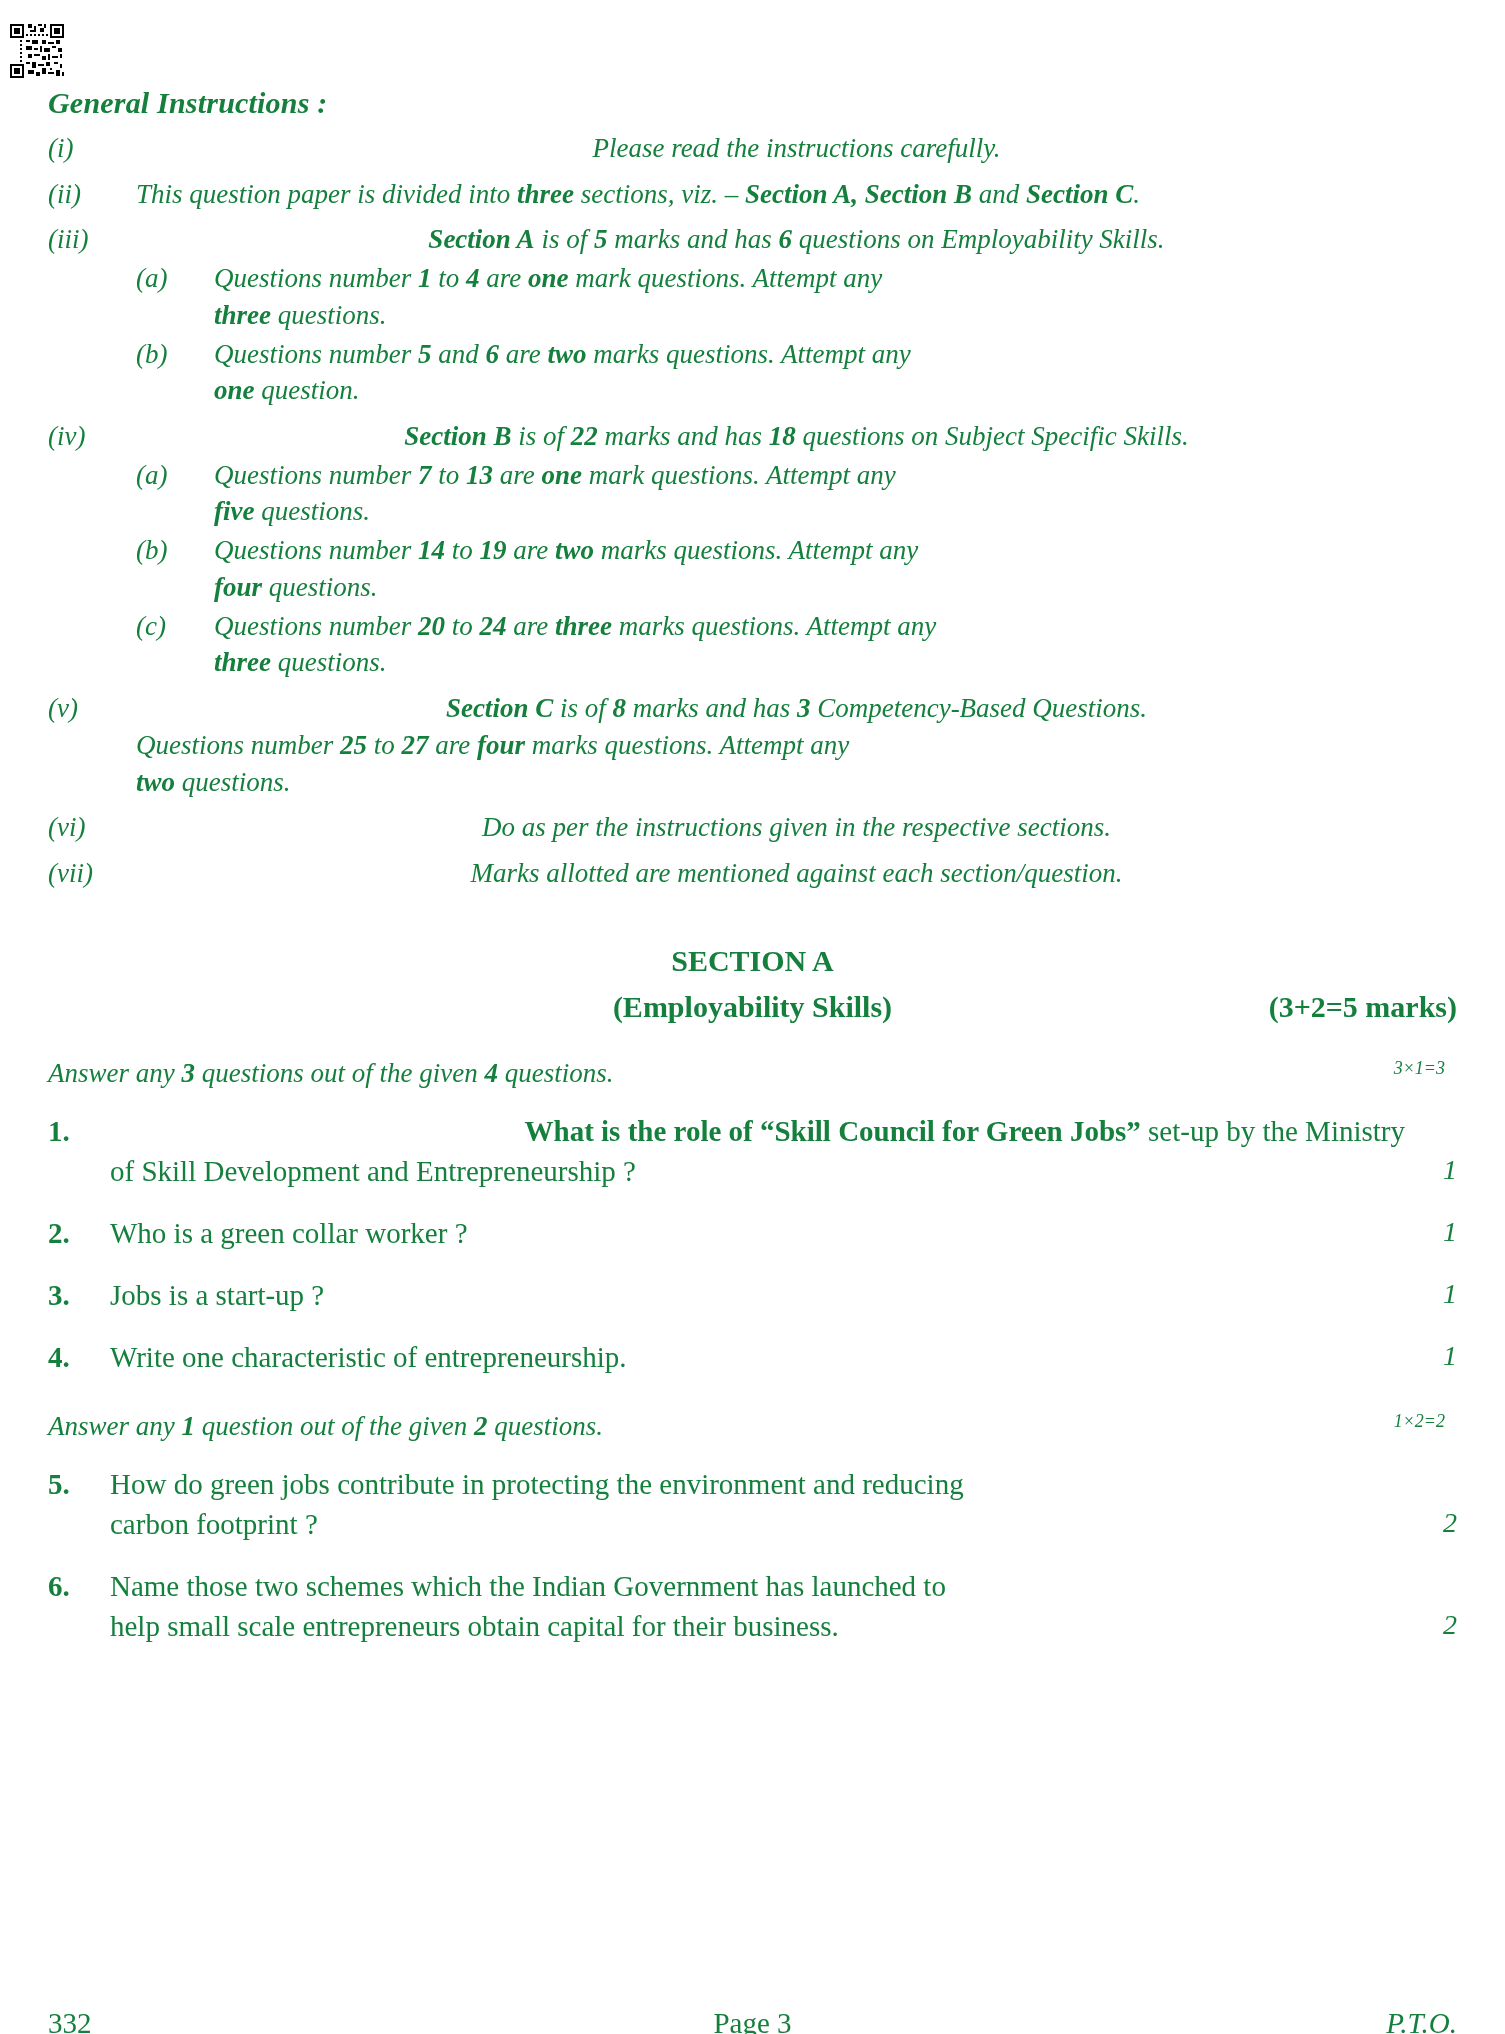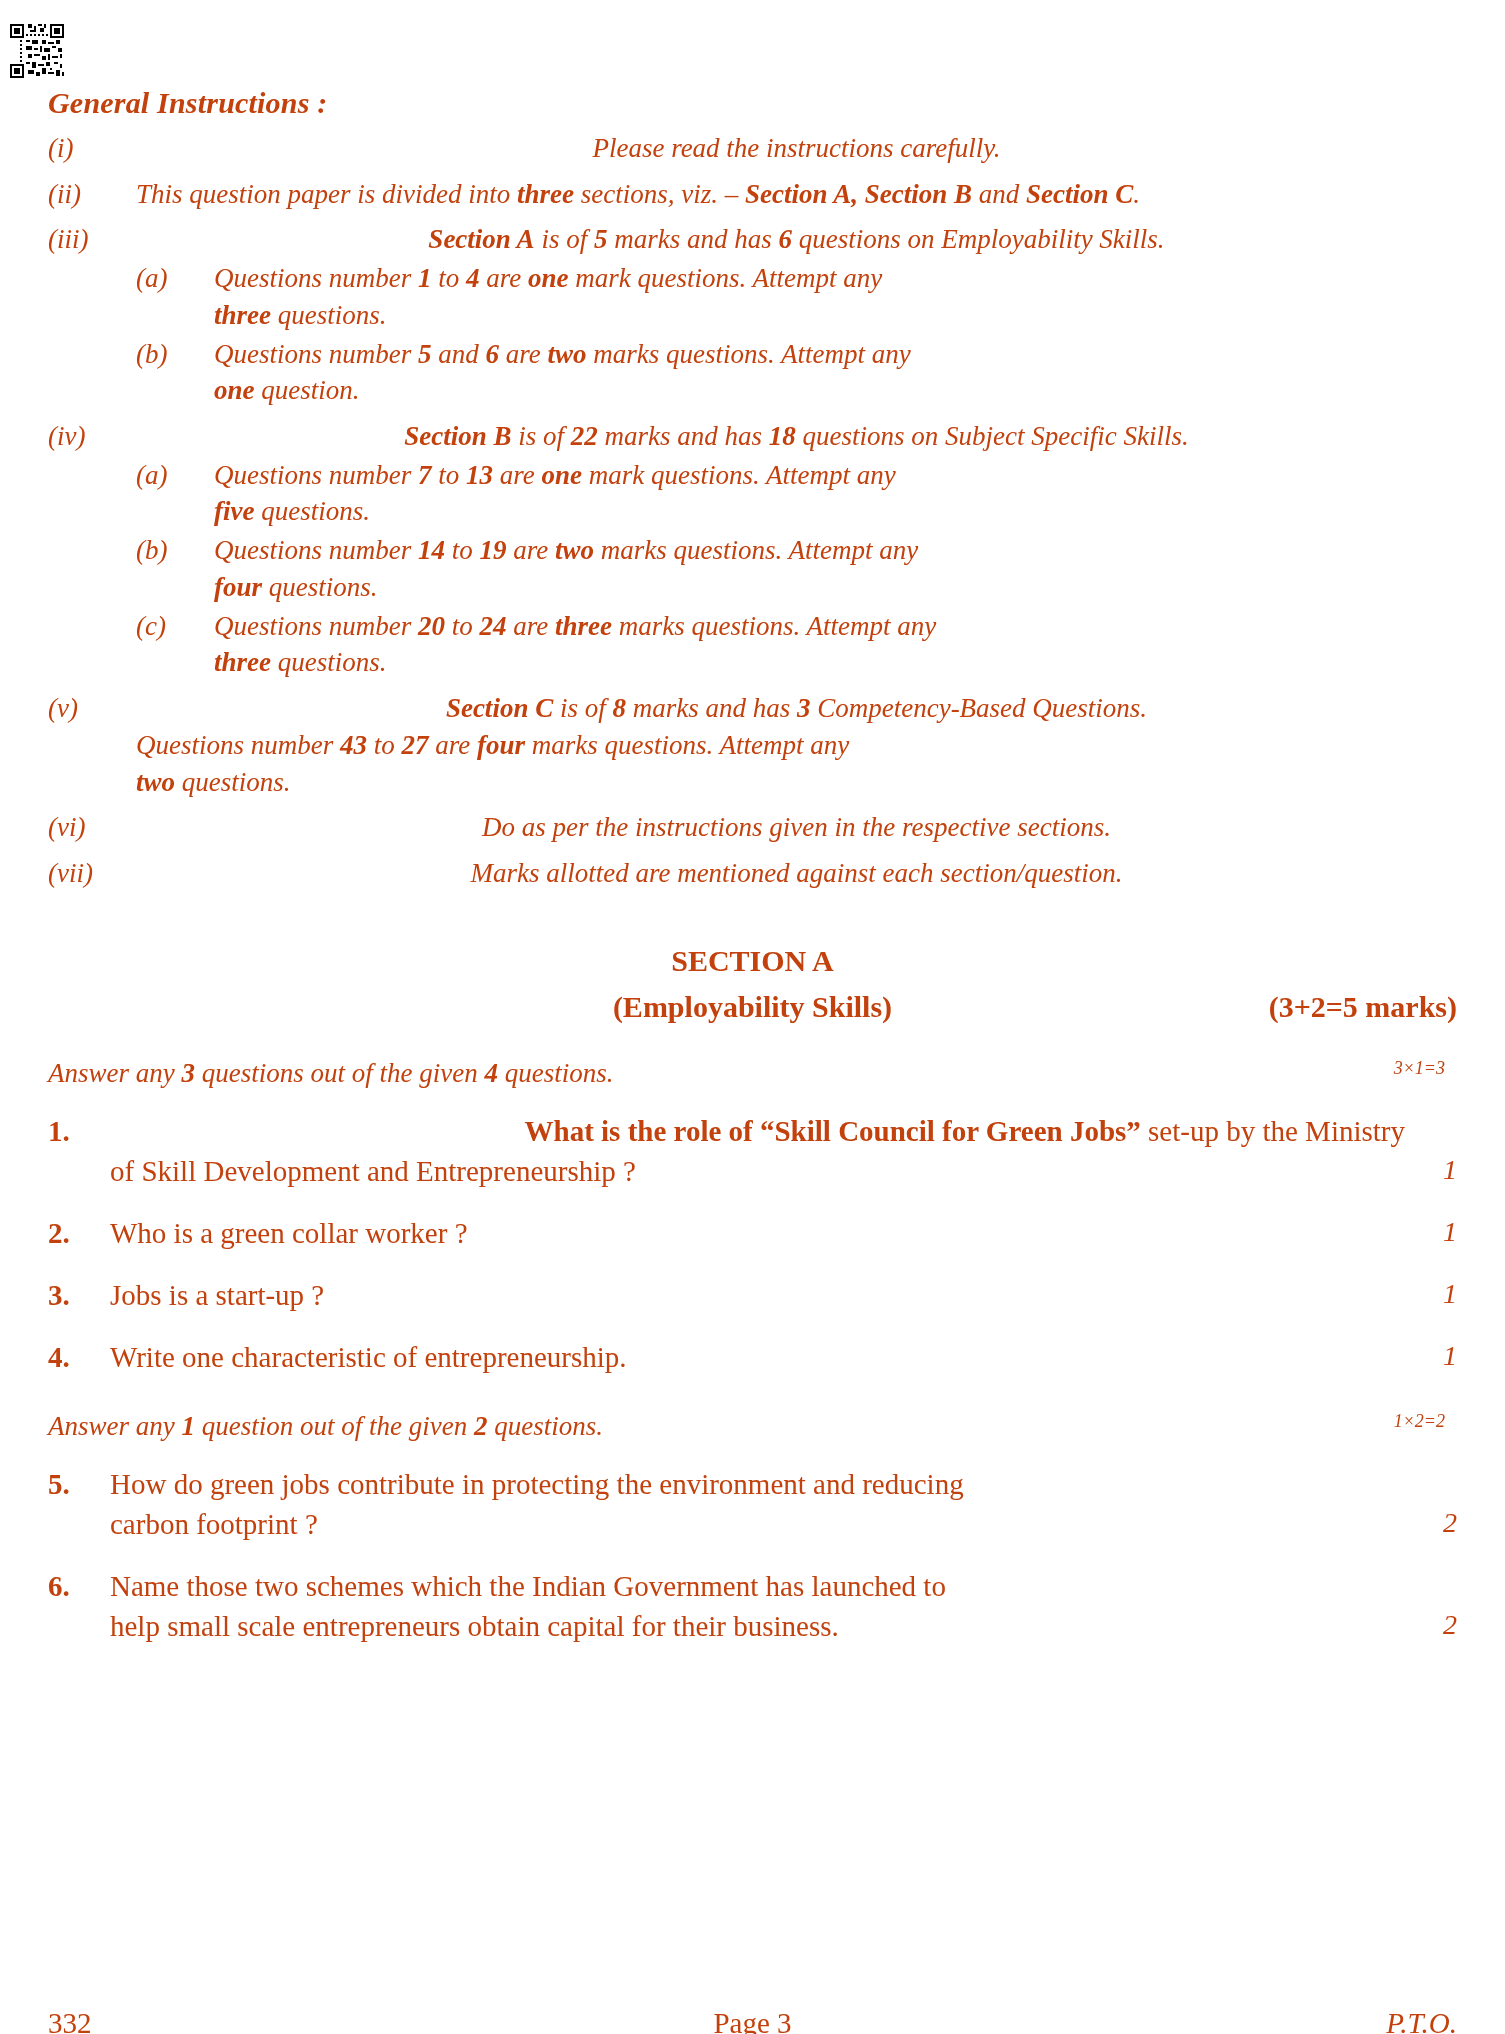--- a/index.html
+++ b/index.html
@@ -5,21 +5,21 @@
   html, body {
     margin: 0;
     padding: 0;
     background: #ffffff;
   }
   .page {
     position: relative;
     width: 1505px;
     height: 2034px;
     background: #ffffff;
-    color: #c2410c;
+    color: #15803d;
     font-family: "Liberation Serif", "DejaVu Serif", serif;
     overflow: hidden;
     box-sizing: border-box;
     padding: 0 48px;
   }
 
   
   .qr-wrap {
     position: absolute;
     top: 22px;
@@ -309,21 +309,21 @@
             <div class="lastline"><b>three</b><span> questions.</span></div>
           </div>
         </div>
       </div>
     </div>
 
     <div class="instr-row">
       <div class="instr-marker">(v)</div>
       <div style="flex:1 1 auto;">
         <div class="instr-body nojust"><b>Section C</b><span> is of </span><b>8</b><span> marks and has </span><b>3</b><span> Competency-Based Questions.</span></div>
-        <div class="instr-body"><span>Questions number </span><b>43</b><span> to </span><b>27</b><span> are </span><b>four</b><span> marks questions. Attempt any</span>
+        <div class="instr-body"><span>Questions number </span><b>25</b><span> to </span><b>27</b><span> are </span><b>four</b><span> marks questions. Attempt any</span>
           <div class="lastline" style="text-align:left;"><b>two</b><span> questions.</span></div>
         </div>
       </div>
     </div>
 
     <div class="instr-row">
       <div class="instr-marker">(vi)</div>
       <div class="instr-body nojust">Do as per the instructions given in the respective sections.</div>
     </div>
 

